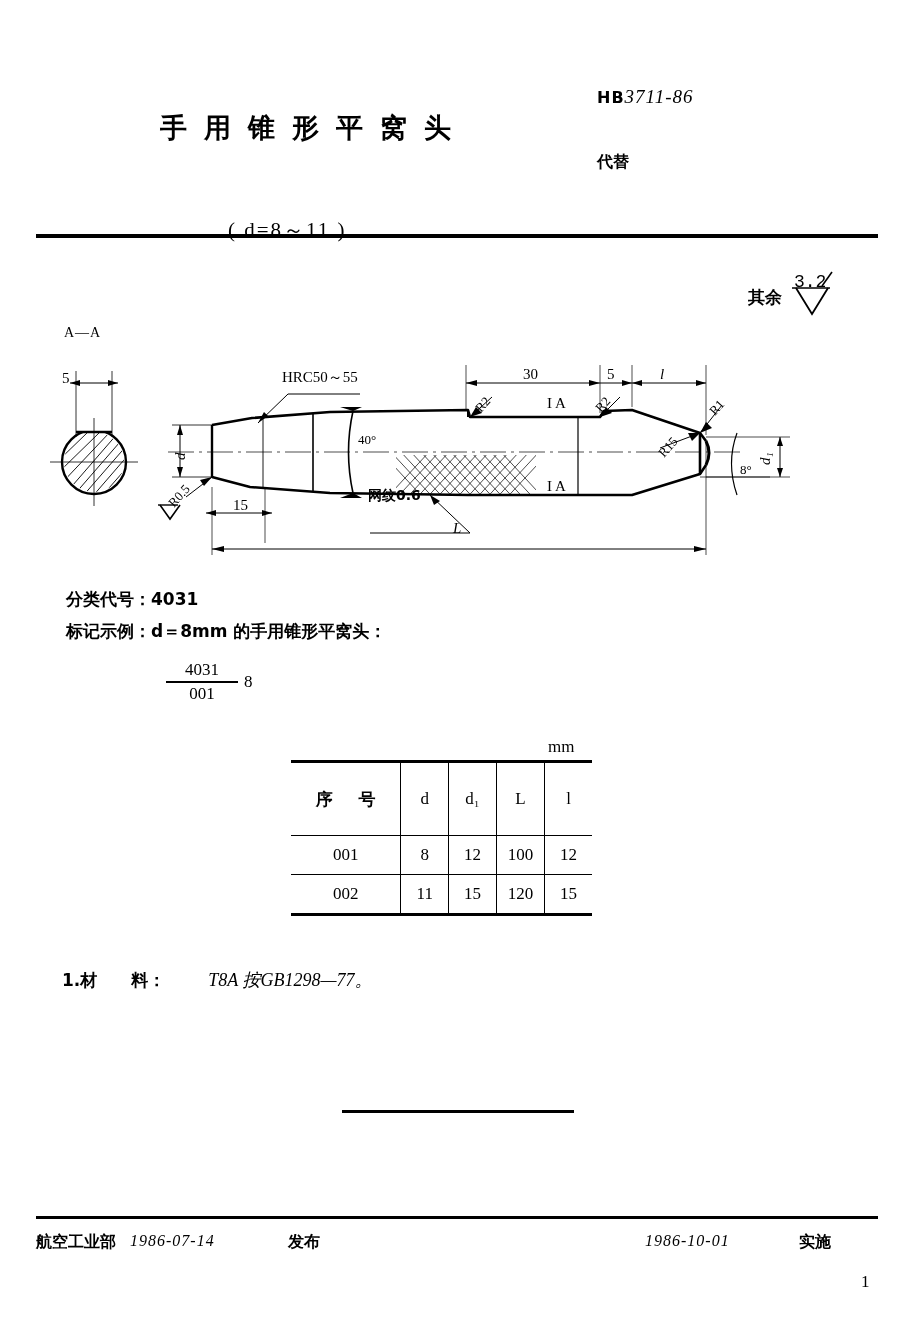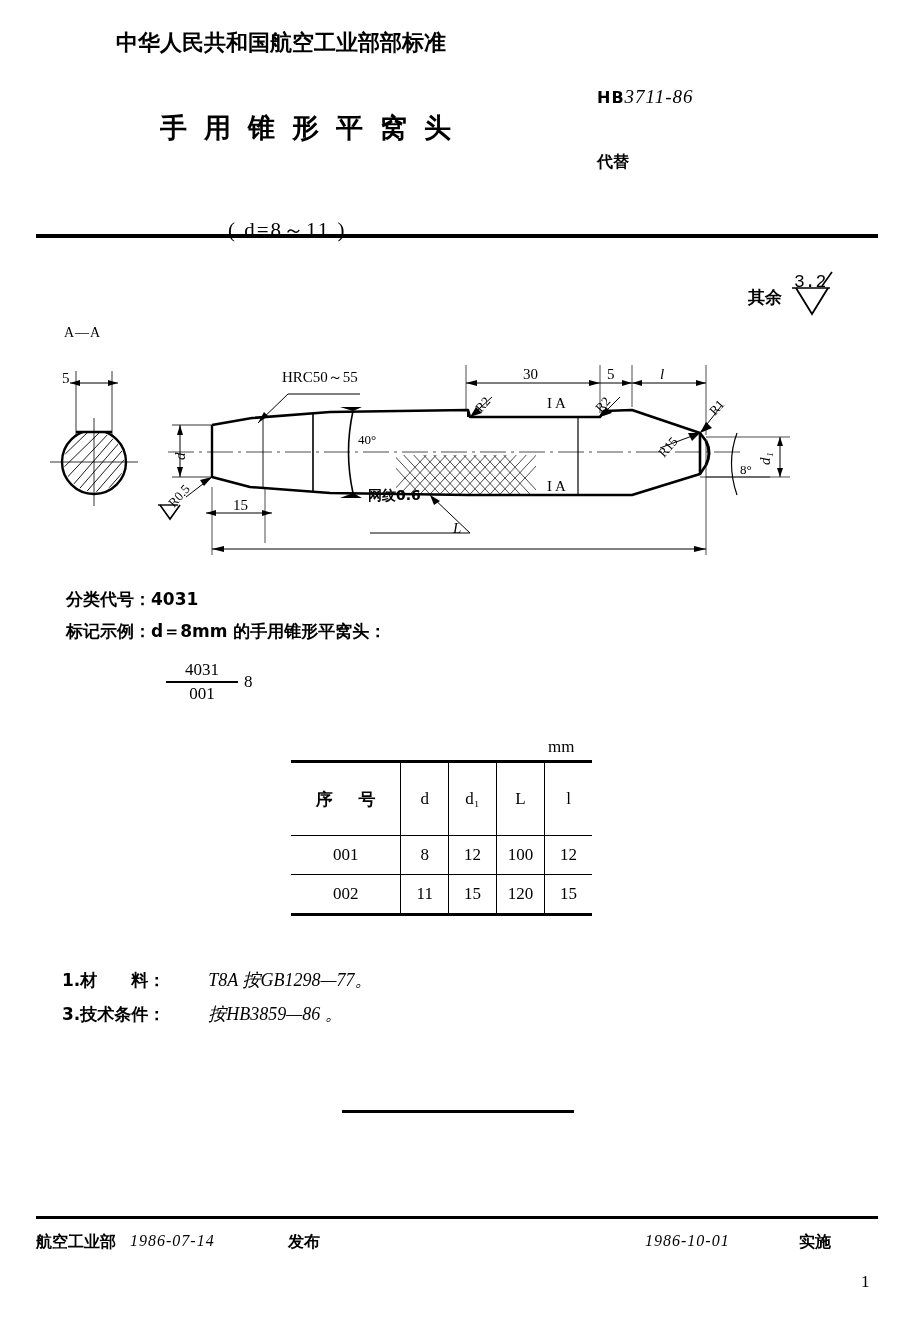--- a/index.html
+++ b/index.html
@@ -184,21 +184,20 @@
   #foot-issue-word { left: 288px; top: 1232px; font-family: "DejaVu Sans", sans-serif; font-weight: bold; }
   #foot-effective-date { left: 645px; top: 1232px; font-family: "Liberation Serif", serif; font-style: italic; letter-spacing: 1px; }
   #foot-effective-word { left: 799px; top: 1232px; font-family: "DejaVu Sans", sans-serif; font-weight: bold; }
   #page-number { left: 861px; top: 1272px; font-size: 17px; font-family: "Liberation Serif", serif; }
 </style>
 </head>
 <body>
 
 <div id="page">
 
-  <div class="abs cn" id="org-title">中华人民共和国航空工业部部标准</div>
 
   <div class="abs" id="doc-number">
     <span class="prefix">HB</span><span>3711-86</span>
   </div>
 
   <div class="abs cn" id="replaces-label">代替</div>
 
   <div class="abs" id="main-title">手用锥形平窝头</div>
 
   <div class="abs" id="sub-title">( d=8～11 )</div>
@@ -463,23 +462,20 @@
         <td>120</td>
         <td>15</td>
       </tr>
     </tbody>
   </table>
 
   <div class="abs" id="notes-block">
     <div class="note-line">
       <span>1.</span><span class="lbl">材　　料：</span><span class="val">T8A  按GB1298—77。</span>
     </div>
-    <div class="note-line">
-      <span>3.</span><span class="lbl">技术条件：</span><span class="val">按HB3859—86 。</span>
-    </div>
   </div>
 
   <div class="abs" id="bottom-rule"></div>
 
   <div class="abs" id="rule-bottom"></div>
 
   <div class="abs foot" id="foot-issuer">航空工业部</div>
   <div class="abs foot" id="foot-issue-date">1986-07-14</div>
   <div class="abs foot" id="foot-issue-word">发布</div>
   <div class="abs foot" id="foot-effective-date">1986-10-01</div>

